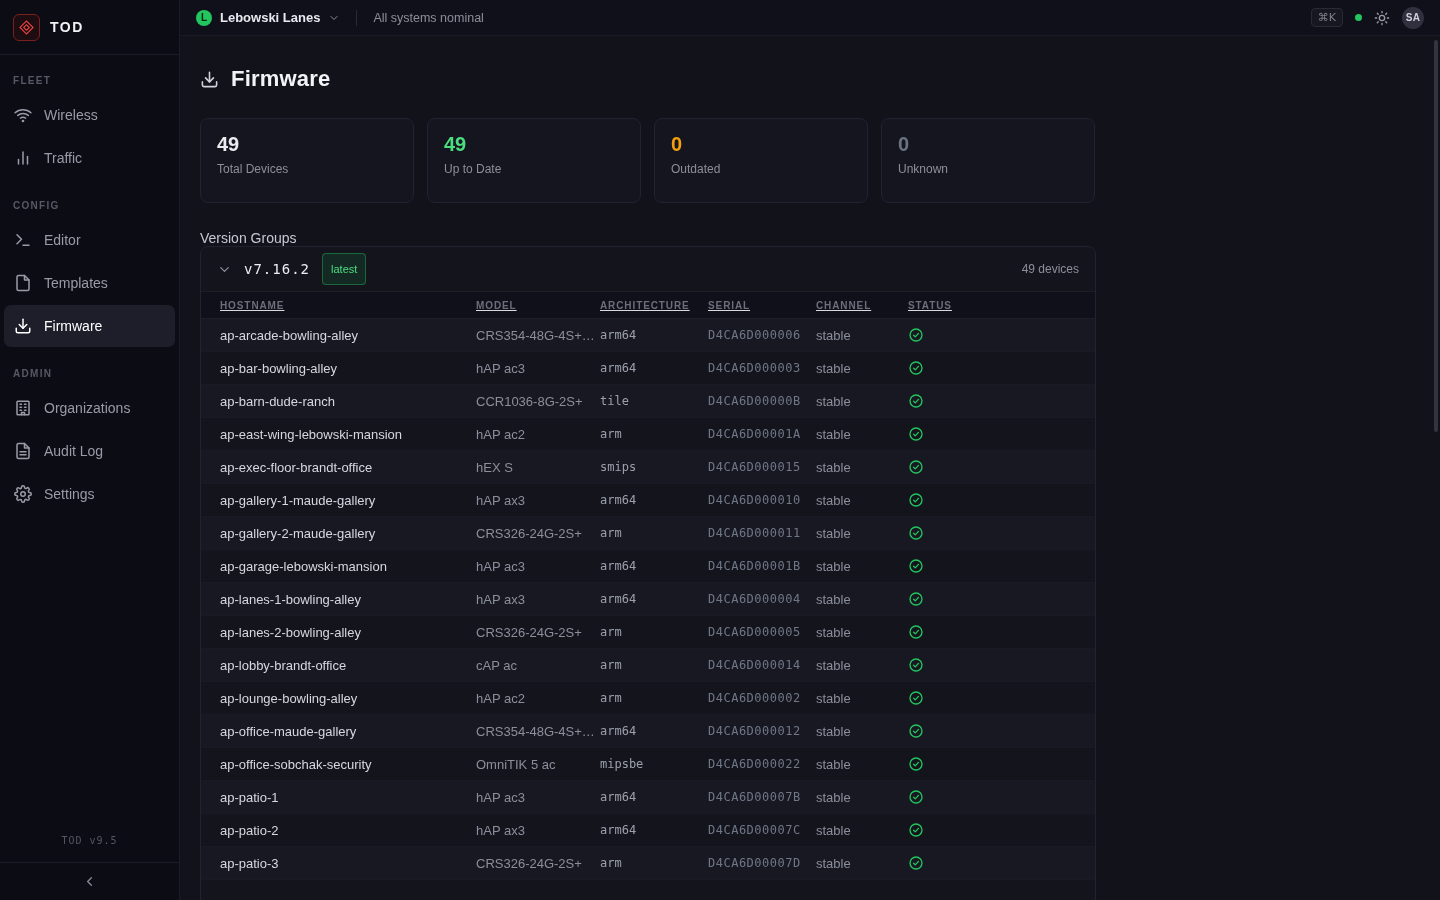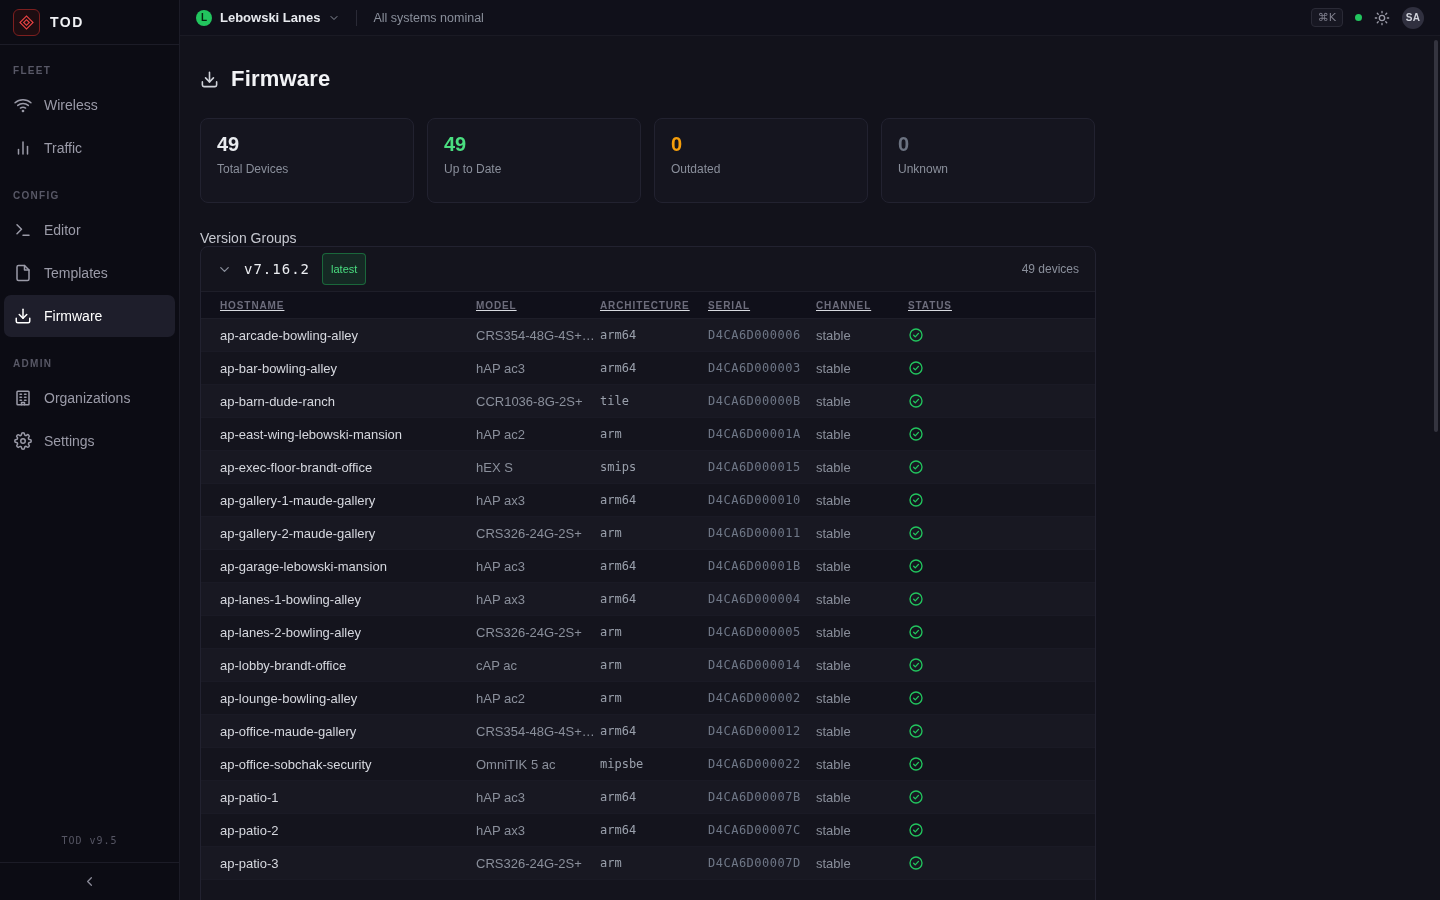--- a/index.html
+++ b/index.html
@@ -10,21 +10,21 @@
     display:flex; position:relative;
   }
   svg { display:block; }
 
   
   .sidebar {
     width:180px; height:900px; flex-shrink:0;
     background:#0c0c14; border-right:1px solid #1c1c27;
     display:flex; flex-direction:column;
   }
-  .logo-row { height:45px; display:flex; align-items:center; gap:10px; padding:12px 13px; border-bottom:1px solid #1c1c27; cursor:pointer; }
+  .logo-row { height:55px; display:flex; align-items:center; gap:10px; padding:12px 13px; border-bottom:1px solid #1c1c27; cursor:pointer; }
   .logo-box { width:27px; height:27px; border-radius:6px; background:#1d0d11; border:1px solid #7c1f1f; display:flex; align-items:center; justify-content:center; }
   .logo-box svg { width:17px; height:17px; }
   .logo-text { font-weight:bold; font-size:14px; letter-spacing:1.5px; color:#f1f2f5; }
   .nav-section-label { font-size:10px; letter-spacing:1.3px; color:#585866; font-weight:bold; padding:20px 13px 7px; }
   .nav-item {
     height:42px; margin:1px 4px; padding:0 10px; border-radius:7px;
     display:flex; align-items:center; gap:12px;
     color:#9b9ba8; font-size:14px; cursor:pointer;
   }
   .nav-item.active { background:#1e1e2b; color:#ffffff; }
@@ -183,20 +183,31 @@
       <div class="nav-section-label">ADMIN</div>
       <div class="nav-item">
         <span class="nav-icon">
           <svg viewBox="0 0 24 24" fill="none" stroke="currentColor" stroke-width="2" stroke-linecap="round" stroke-linejoin="round">
             <rect x="4" y="3" width="16" height="18" rx="1"></rect>
             <path d="M8 7h2M14 7h2M8 11h2M14 11h2M8 15h2M14 15h2"></path>
             <path d="M10 21v-3h4v3"></path>
           </svg>
         </span>
         <span>Organizations</span>
+      </div>
+      <div class="nav-item">
+        <span class="nav-icon">
+          <svg viewBox="0 0 24 24" fill="none" stroke="currentColor" stroke-width="2" stroke-linecap="round" stroke-linejoin="round">
+            <path d="M14 2H6a2 2 0 0 0-2 2v16a2 2 0 0 0 2 2h12a2 2 0 0 0 2-2V8z"></path>
+            <polyline points="14 2 14 8 20 8"></polyline>
+            <line x1="16" y1="13" x2="8" y2="13"></line>
+            <line x1="16" y1="17" x2="8" y2="17"></line>
+          </svg>
+        </span>
+        <span>Audit Log</span>
       </div>
       <div class="nav-item">
         <span class="nav-icon">
           <svg viewBox="0 0 24 24" fill="none" stroke="currentColor" stroke-width="2" stroke-linecap="round" stroke-linejoin="round">
             <circle cx="12" cy="12" r="3"></circle>
             <path d="M19.4 15a1.65 1.65 0 0 0 .33 1.82l.06.06a2 2 0 0 1-2.83 2.83l-.06-.06a1.65 1.65 0 0 0-1.82-.33 1.65 1.65 0 0 0-1 1.51V21a2 2 0 0 1-4 0v-.09A1.65 1.65 0 0 0 9 19.4a1.65 1.65 0 0 0-1.82.33l-.06.06a2 2 0 0 1-2.83-2.83l.06-.06a1.65 1.65 0 0 0 .33-1.82 1.65 1.65 0 0 0-1.51-1H3a2 2 0 0 1 0-4h.09A1.65 1.65 0 0 0 4.6 9a1.65 1.65 0 0 0-.33-1.82l-.06-.06a2 2 0 0 1 2.83-2.83l.06.06a1.65 1.65 0 0 0 1.82.33H9a1.65 1.65 0 0 0 1-1.51V3a2 2 0 0 1 4 0v.09a1.65 1.65 0 0 0 1 1.51 1.65 1.65 0 0 0 1.82-.33l.06-.06a2 2 0 0 1 2.83 2.83l-.06.06a1.65 1.65 0 0 0-.33 1.82V9a1.65 1.65 0 0 0 1.51 1H21a2 2 0 0 1 0 4h-.09a1.65 1.65 0 0 0-1.51 1z"></path>
           </svg>
         </span>
         <span>Settings</span>
       </div>

